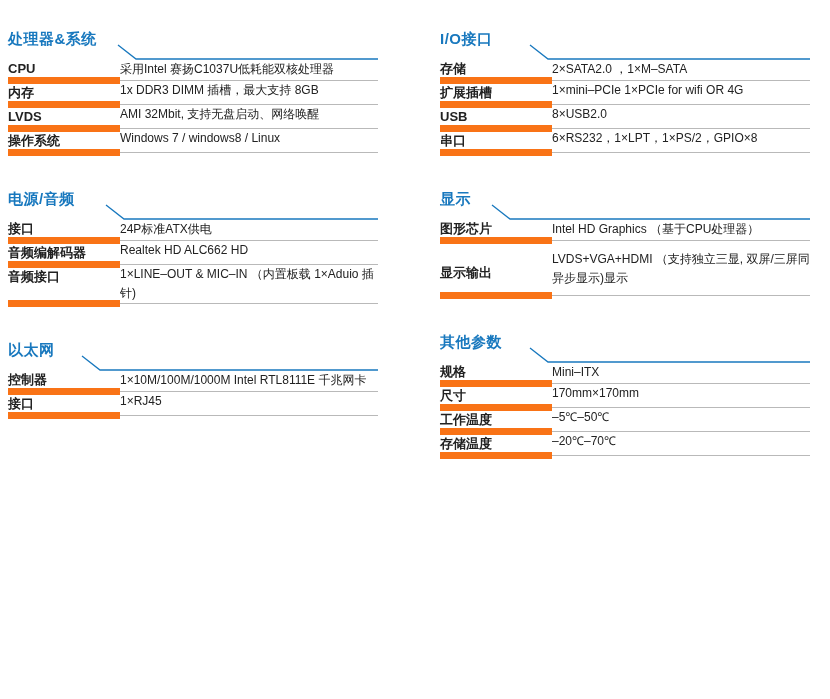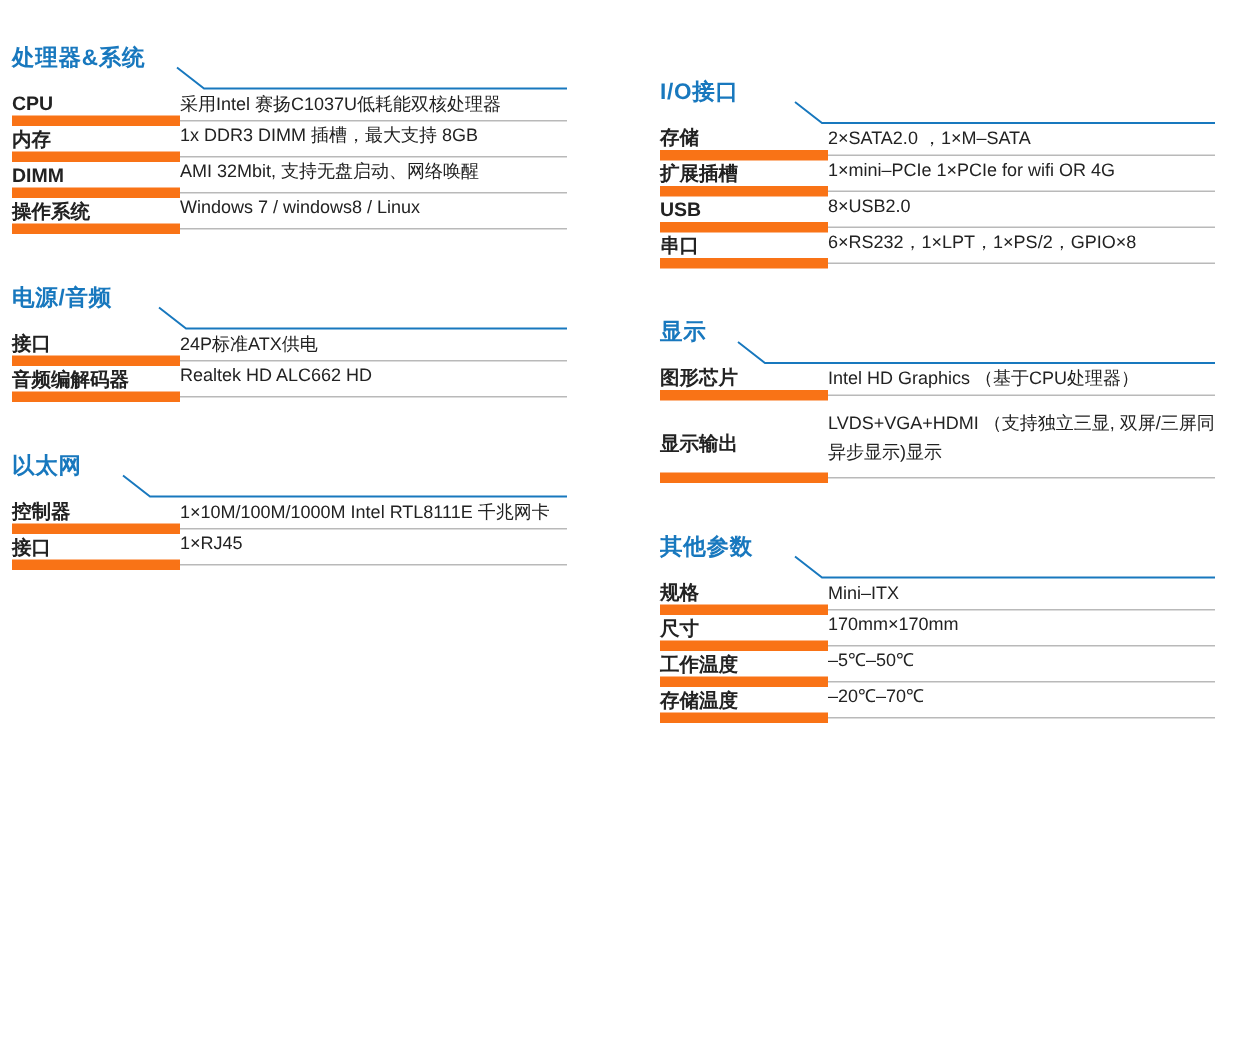--- a/index.html
+++ b/index.html
@@ -20,21 +20,21 @@
     width: 830px;
     height: 509px;
     box-sizing: border-box;
     padding: 0;
   }
   .col {
     position: absolute;
     width: 370px;
   }
   .col-left { left: 8px; }
-  .col-right { left: 440px; margin-top: 23px; }
+  .col-right { left: 440px; }
 
   .section {
     position: relative;
     margin-bottom: 0;
   }
   .section-head {
     position: relative;
     height: 30px;
     display: flex;
     align-items: flex-start;
@@ -111,21 +111,21 @@
         <tbody>
             <tr>
           <td class="row-label">CPU</td>
           <td class="row-value">采用Intel 赛扬C1037U低耗能双核处理器</td>
         </tr>
         <tr>
           <td class="row-label">内存</td>
           <td class="row-value">1x DDR3 DIMM 插槽，最大支持 8GB</td>
         </tr>
         <tr>
-          <td class="row-label">DIMM</td>
+          <td class="row-label">LVDS</td>
           <td class="row-value">AMI 32Mbit, 支持无盘启动、网络唤醒</td>
         </tr>
         <tr>
           <td class="row-label">操作系统</td>
           <td class="row-value">Windows 7 / windows8 / Linux</td>
         </tr>
       </tbody>
         </table>
     </div>
 
@@ -143,20 +143,24 @@
       <table class="spec">
         <tbody>
             <tr>
           <td class="row-label">接口</td>
           <td class="row-value">24P标准ATX供电</td>
         </tr>
         <tr>
           <td class="row-label">音频编解码器</td>
           <td class="row-value">Realtek HD ALC662 HD</td>
         </tr>
+        <tr>
+          <td class="row-label">音频接口</td>
+          <td class="row-value">1×LINE–OUT &amp; MIC–IN （内置板载 1×Aduio 插针)</td>
+        </tr>
       </tbody>
         </table>
     </div>
 
     <div class="gap-md"></div>
 
     <div class="section">
       <div class="section-head">
         <div class="section-title">以太网</div>
         <div class="head-rule">

